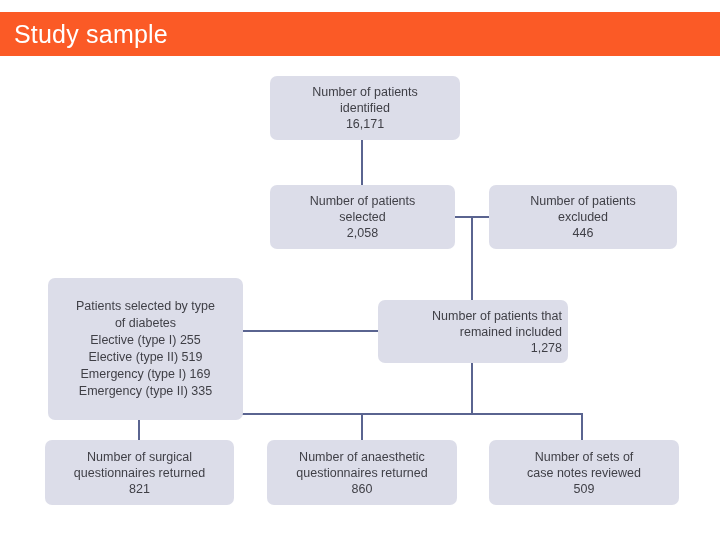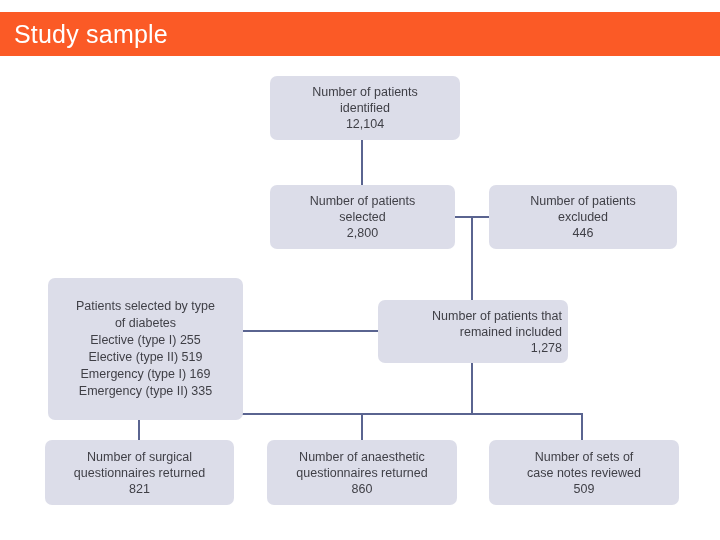--- a/index.html
+++ b/index.html
@@ -109,27 +109,27 @@
         <line x1="138" y1="414" x2="583" y2="414"></line>
         <line x1="139" y1="414" x2="139" y2="440"></line>
         <line x1="362" y1="414" x2="362" y2="440"></line>
         <line x1="582" y1="414" x2="582" y2="440"></line>
       </g>
     </svg>
 
     <div class="node" id="node-identified">
       <span class="line">Number of patients</span>
       <span class="line">identified</span>
-      <span class="line">12,104</span>
+      <span class="line">16,171</span>
     </div>
 
     <div class="node" id="node-selected">
       <span class="line">Number of patients</span>
       <span class="line">selected</span>
-      <span class="line">2,800</span>
+      <span class="line">2,058</span>
     </div>
 
     <div class="node" id="node-excluded">
       <span class="line">Number of patients</span>
       <span class="line">excluded</span>
       <span class="line">446</span>
     </div>
 
     <div class="node" id="node-by-type">
       <span class="line">Patients selected by type</span>

